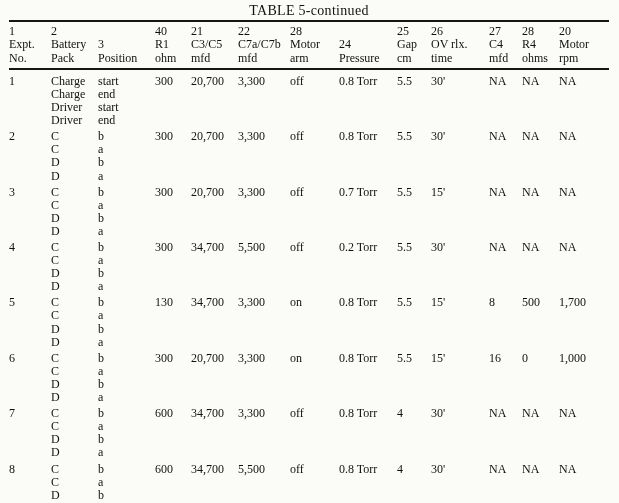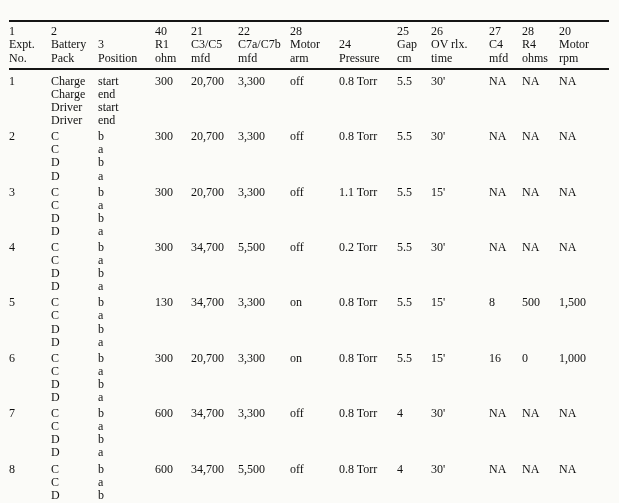--- a/index.html
+++ b/index.html
@@ -76,20 +76,21 @@
   }
   tbody tr:first-child td {
     padding-top: 5px;
   }
 </style>
 </head>
 <body>
 
 <div class="page">
 
+  <div class="table-title">TABLE 5-continued</div>
 
   <table class="data-table">
     <colgroup>
       <col class="c1">
         <col class="c2">
         <col class="c3">
         <col class="c4">
       <col class="c5">
         <col class="c6">
         <col class="c7">
@@ -263,21 +264,21 @@
           <td></td>
         </tr>
         <tr class="group-first">
           <td>3</td>
           <td>C</td>
           <td>b</td>
           <td>300</td>
           <td>20,700</td>
           <td>3,300</td>
           <td>off</td>
-          <td>1.1 Torr</td>
+          <td>0.7 Torr</td>
           <td>5.5</td>
           <td>15'</td>
           <td>NA</td>
           <td>NA</td>
           <td>NA</td>
         </tr>
         <tr>
           <td></td>
           <td>C</td>
           <td>a</td>
@@ -388,21 +389,21 @@
           <td>b</td>
           <td>130</td>
           <td>34,700</td>
           <td>3,300</td>
           <td>on</td>
           <td>0.8 Torr</td>
           <td>5.5</td>
           <td>15'</td>
           <td>8</td>
           <td>500</td>
-          <td>1,500</td>
+          <td>1,700</td>
         </tr>
         <tr>
           <td></td>
           <td>C</td>
           <td>a</td>
           <td></td>
           <td></td>
           <td></td>
           <td></td>
           <td></td>

